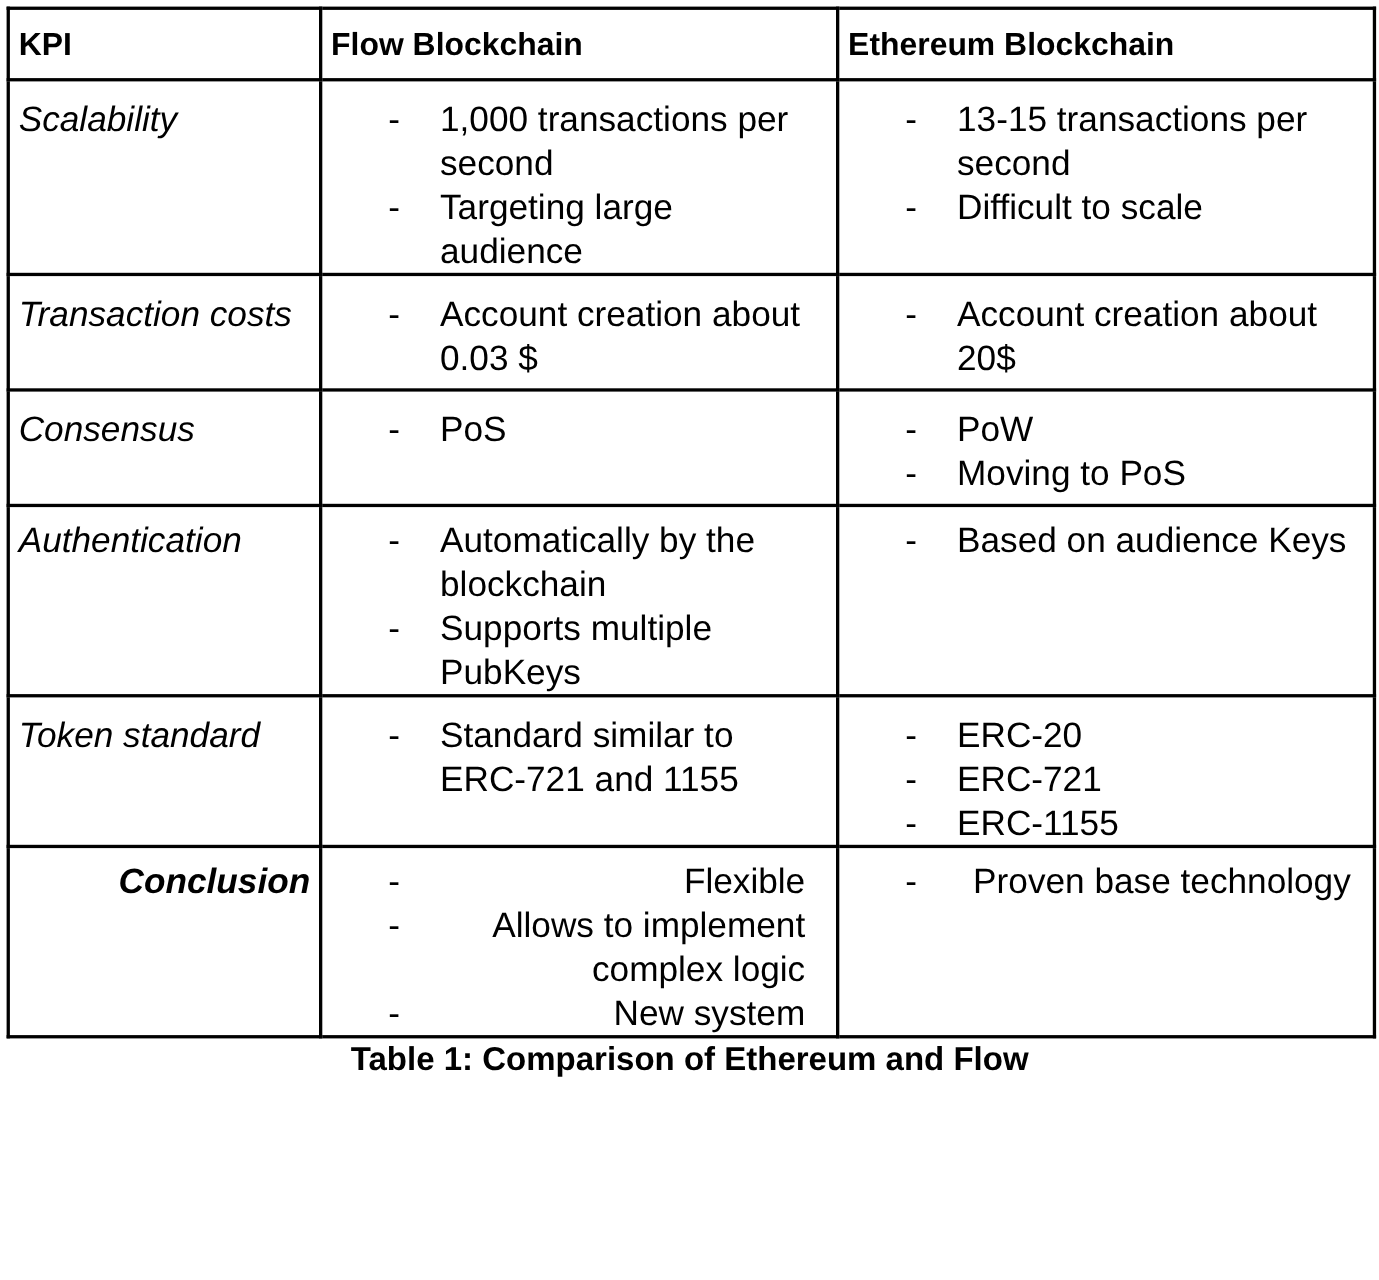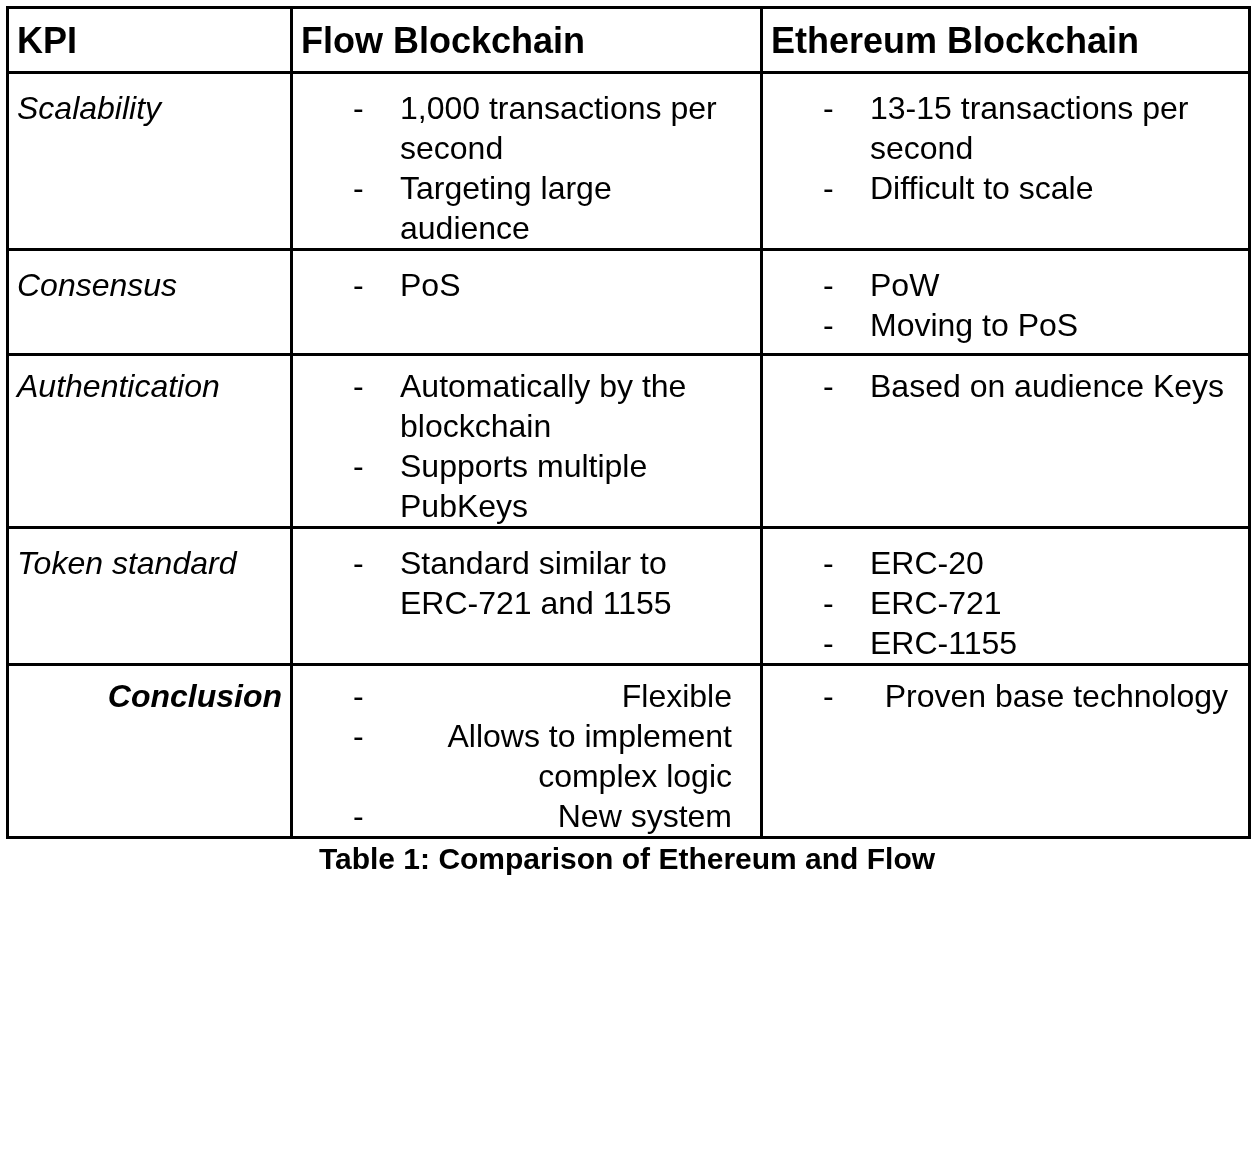--- a/index.html
+++ b/index.html
@@ -23,21 +23,21 @@
   col.c3 { width: 488px; }
   th, td {
     border: 3px solid var(--border, #000000);
     vertical-align: top;
     overflow: hidden;
   }
   thead tr { height: 65px; }
   th {
     text-align: left;
     font-weight: bold;
-    font-size: 36px;
+    font-size: 29px;
     padding: 12px 8px 0 8px;
   }
   td.kpi-cell { padding: 14px 8px 0 8px; font-style: italic; }
   td.bullet-cell { padding: 14px 0 0 0; }
   tr.tight td { padding-top: 10px; }
   td.kpi-cell.bold { font-weight: bold; }
   ul.bullets {
     margin: 0; padding: 0 28px 0 0;
     list-style: none;
   }
@@ -83,20 +83,33 @@
     <td class="bullet-cell">
       <ul class="bullets">
               <li><span class="dash">-</span><span>1,000 transactions per second</span></li>
               <li><span class="dash">-</span><span>Targeting large audience</span></li>
             </ul>
     </td>
     <td class="bullet-cell eth-cell">
       <ul class="bullets">
               <li><span class="dash">-</span><span>13-15 transactions per second</span></li>
               <li><span class="dash">-</span><span>Difficult to scale</span></li>
+            </ul>
+    </td>
+  </tr>
+        <tr style="height: 105px;">
+    <td class="kpi-cell">Transaction costs</td>
+    <td class="bullet-cell">
+      <ul class="bullets">
+              <li><span class="dash">-</span><span>Account creation about 0.03 $</span></li>
+            </ul>
+    </td>
+    <td class="bullet-cell eth-cell">
+      <ul class="bullets">
+              <li><span class="dash">-</span><span>Account creation about 20$</span></li>
             </ul>
     </td>
   </tr>
         <tr style="height: 105px;">
     <td class="kpi-cell">Consensus</td>
     <td class="bullet-cell">
       <ul class="bullets">
               <li><span class="dash">-</span><span>PoS</span></li>
             </ul>
     </td>

